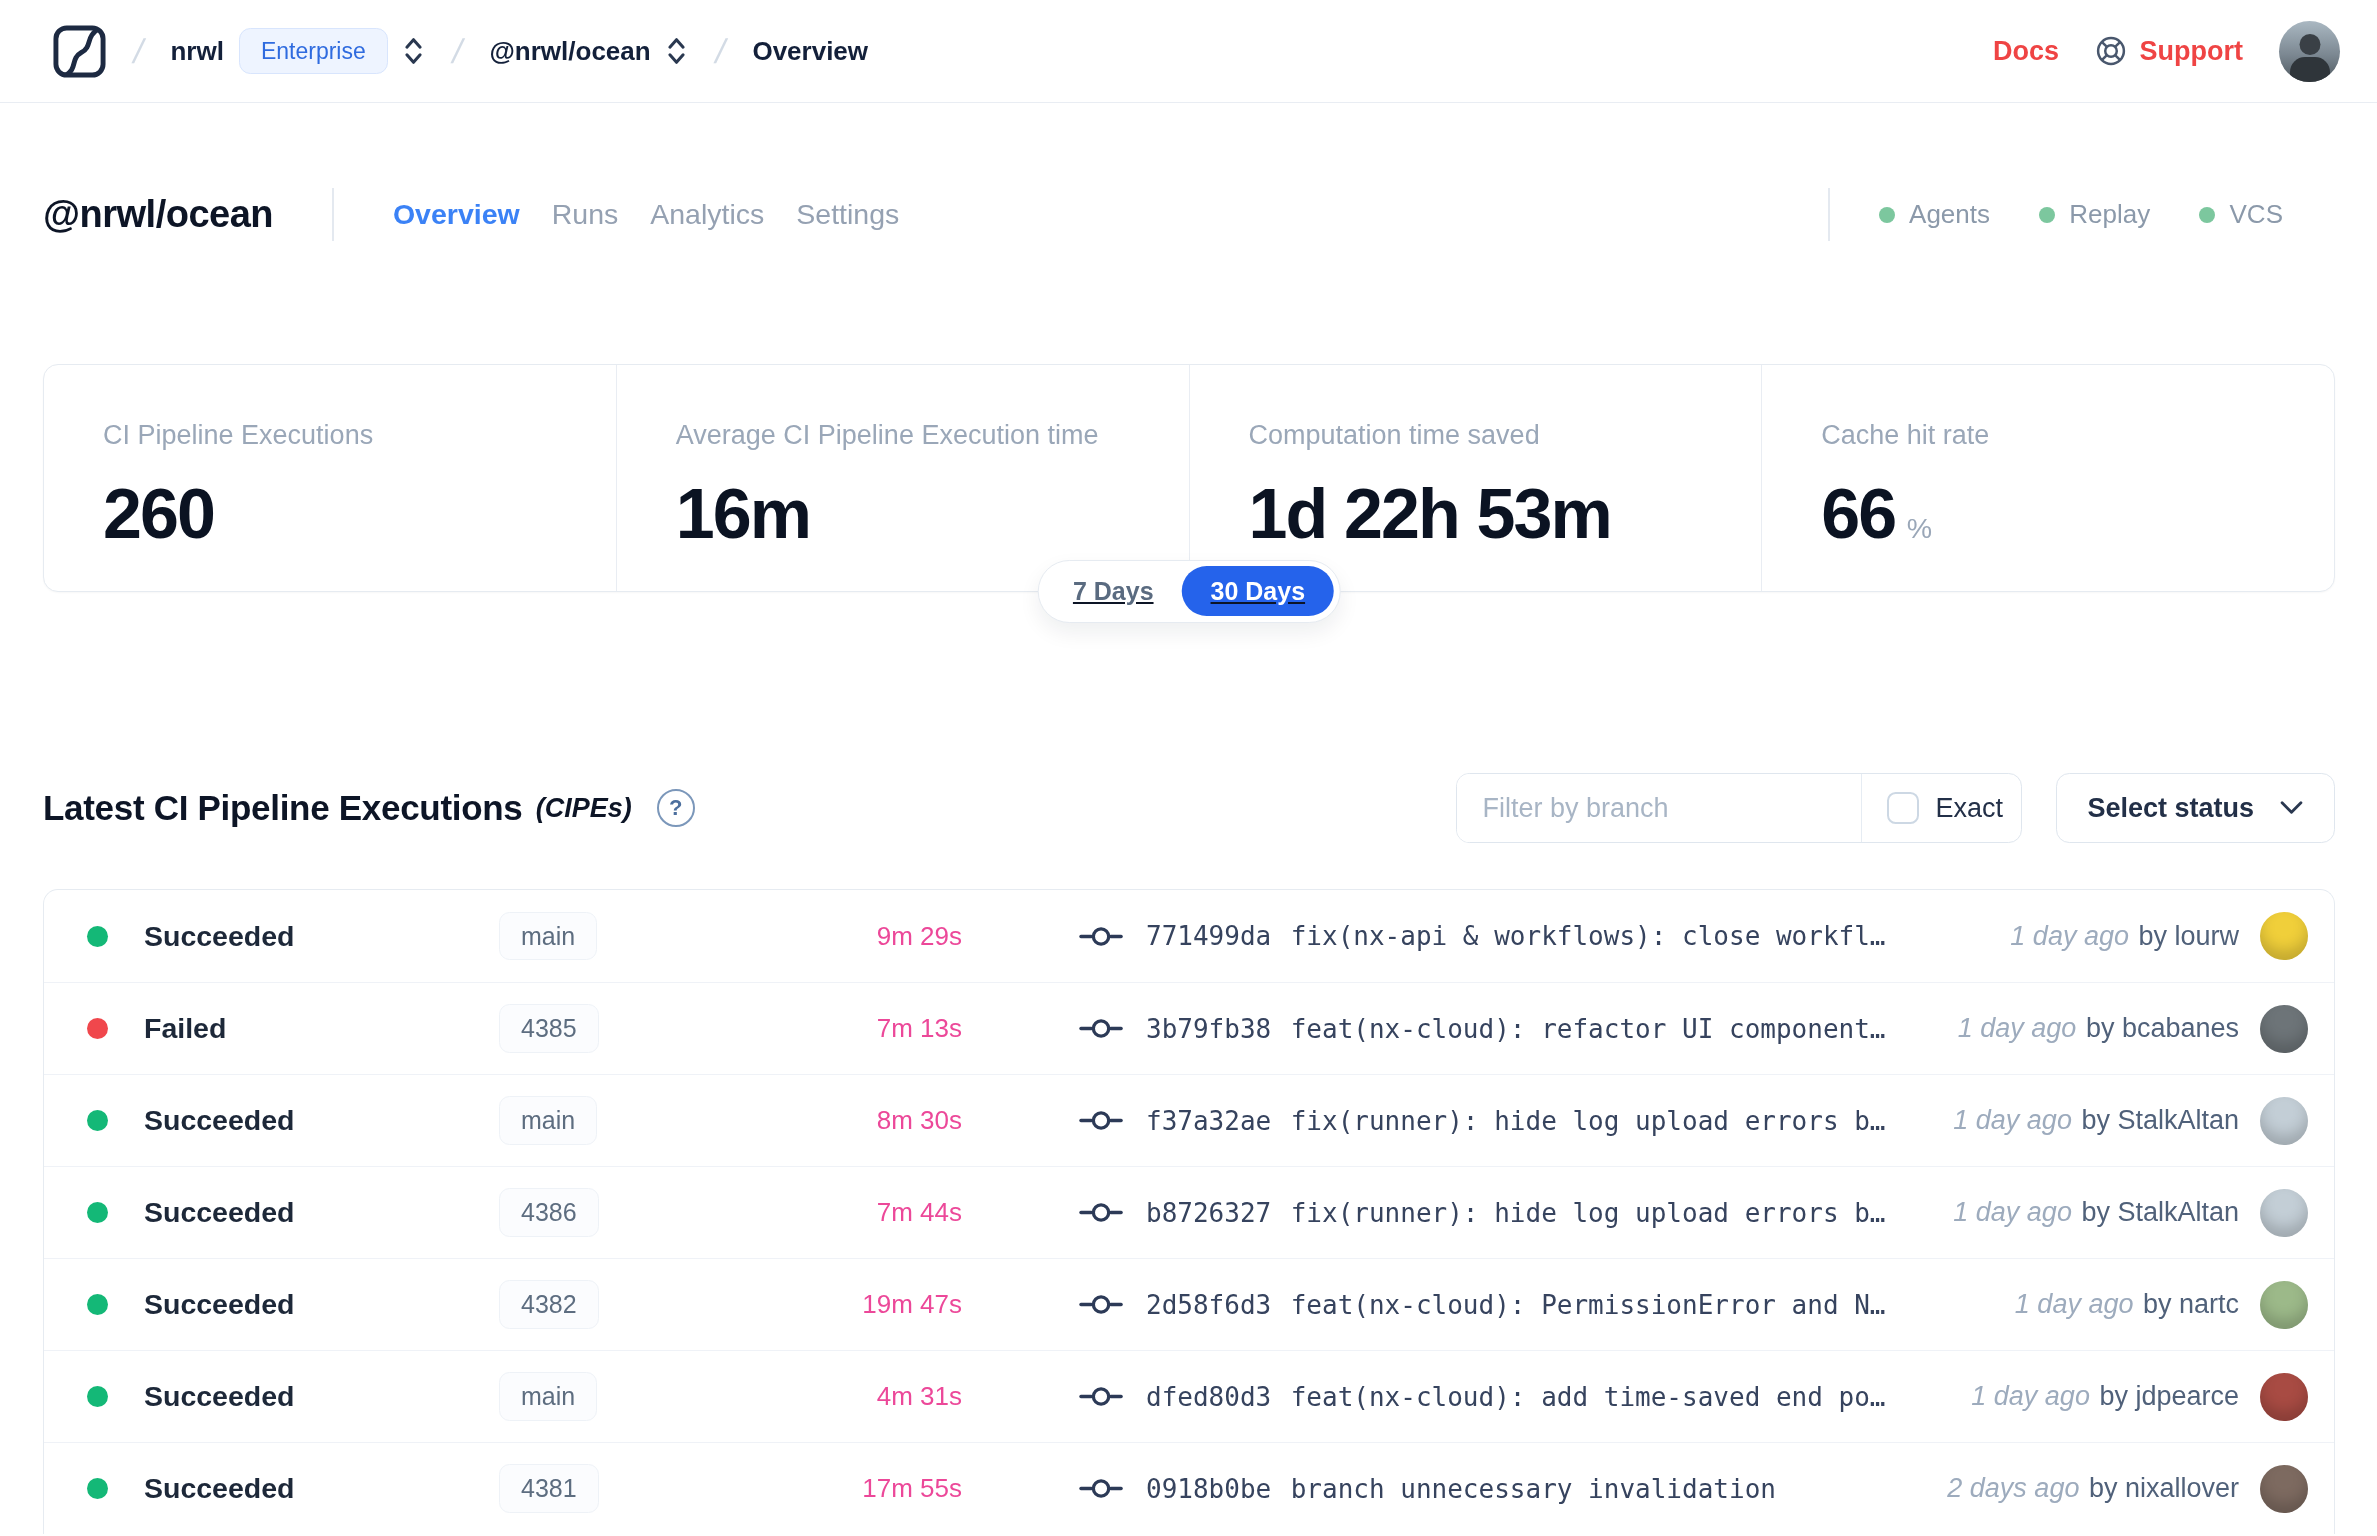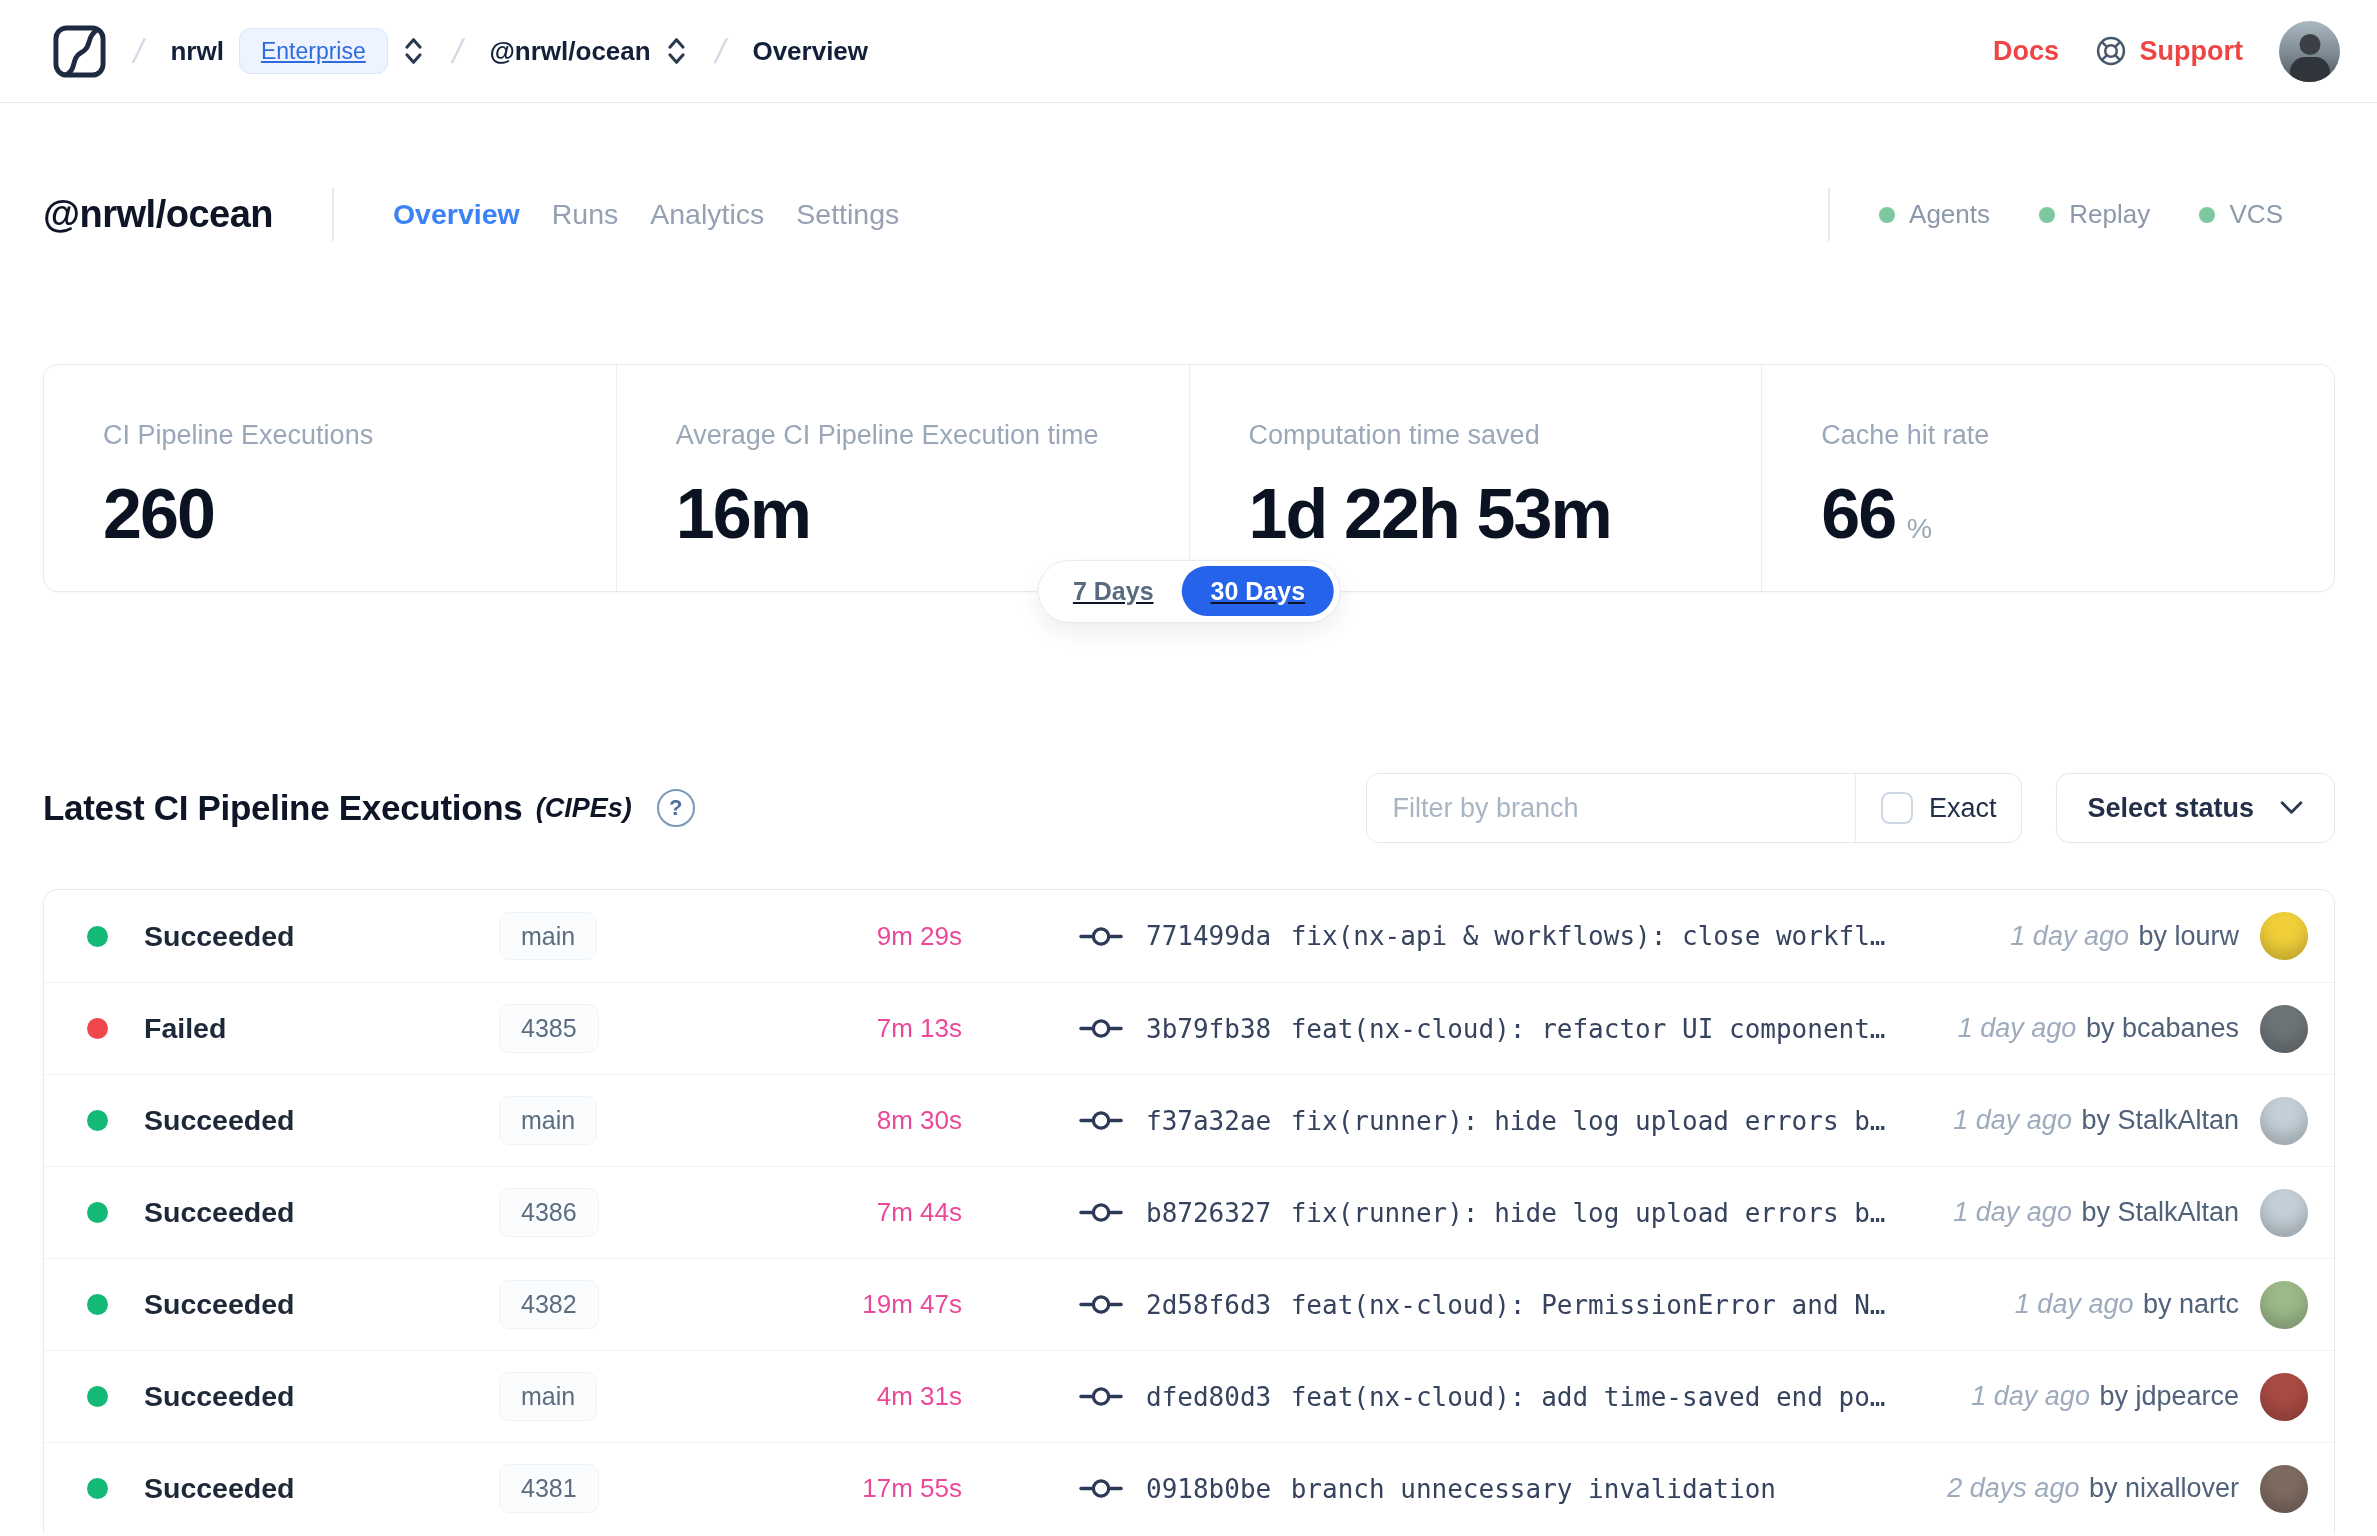--- a/index.html
+++ b/index.html
@@ -54,21 +54,21 @@
   .range-option.selected { color:#fff; font-weight:700; }
 
   
   .cipe-head { display:flex; align-items:center; margin:178px 43px 0; height:76px; }
   .cipe-title { font-size:35px; font-weight:700; color:#0d1526; letter-spacing:-0.3px; }
   .cipe-title-suffix { font-size:27px; font-weight:600; font-style:italic; margin-left:13.3px; color:#0d1526; }
   .help-icon { width:38px; height:38px; border:2.9px solid #7b97ba; border-radius:50%; margin-left:25px;
     display:flex; align-items:center; justify-content:center; font-size:22px; font-weight:700; color:#4c6f9e; cursor:pointer; }
   .cipe-controls { margin-left:auto; display:flex; align-items:center; gap:34px; }
   .filter-group { display:flex; align-items:stretch; height:70px; border:1.9px solid #dfe6ee; border-radius:13.3px;
-    background:#fff; overflow:hidden; width:656px; }
+    background:#fff; overflow:hidden; width:566px; }
   .filter-input { border:none; outline:none; flex:1; font-size:27px; padding:0 25px;
     font-family:"Liberation Sans","DejaVu Sans",sans-serif; color:#233048; }
   .filter-input::placeholder { color:#a8b5c5; }
   .exact-seg { display:flex; align-items:center; gap:16px; padding:0 25px; border-left:1.9px solid #e6ecf3; }
   .checkbox { width:32px; height:32px; border:2.9px solid #cdd8e4; border-radius:8.6px; background:#fff; cursor:pointer; }
   .exact-label { font-size:27px; font-weight:500; color:#233048; }
   .status-select { height:70px; display:flex; align-items:center; gap:25px; padding:0 30px;
     border:1.9px solid #dfe6ee; border-radius:13.3px; background:#fff; font-size:27px; font-weight:600; color:#233048; cursor:pointer; }
 
   
@@ -103,21 +103,21 @@
             <clipPath id="lg">
               <rect x="4" y="4" width="48" height="48" rx="11"></rect>
             </clipPath>
           </defs>
         <rect x="4" y="4" width="48" height="48" rx="11" fill="none" stroke="#1d2a42" stroke-width="5"></rect>
         <path d="M13 53 C 27 45 18 36 30 29 C 42 22 33 13 49 4" fill="none" stroke="#1d2a42" stroke-width="5" stroke-linecap="round" clip-path="url(#lg)"></path>
       </svg>
     </span>
     <span class="slash">/</span>
     <span class="crumb-label">nrwl</span>
-    <span class="plan-badge" style="color: rgb(47, 107, 223); text-decoration: underline;">Enterprise</span>
+    <span class="plan-badge" style="color: rgb(47, 107, 223);">Enterprise</span>
     <span class="selector-chevrons">
       <svg width="25" height="34" viewBox="0 0 26 36" fill="none" stroke="#2a3850" stroke-width="3.2" stroke-linecap="round" stroke-linejoin="round">
         <polyline points="6,14 13,6 20,14"></polyline>
           <polyline points="6,22 13,30 20,22"></polyline>
       </svg>
     </span>
     <span class="slash">/</span>
     <span class="crumb-label">@nrwl/ocean</span>
     <span class="selector-chevrons">
       <svg width="25" height="34" viewBox="0 0 26 36" fill="none" stroke="#2a3850" stroke-width="3.2" stroke-linecap="round" stroke-linejoin="round">

